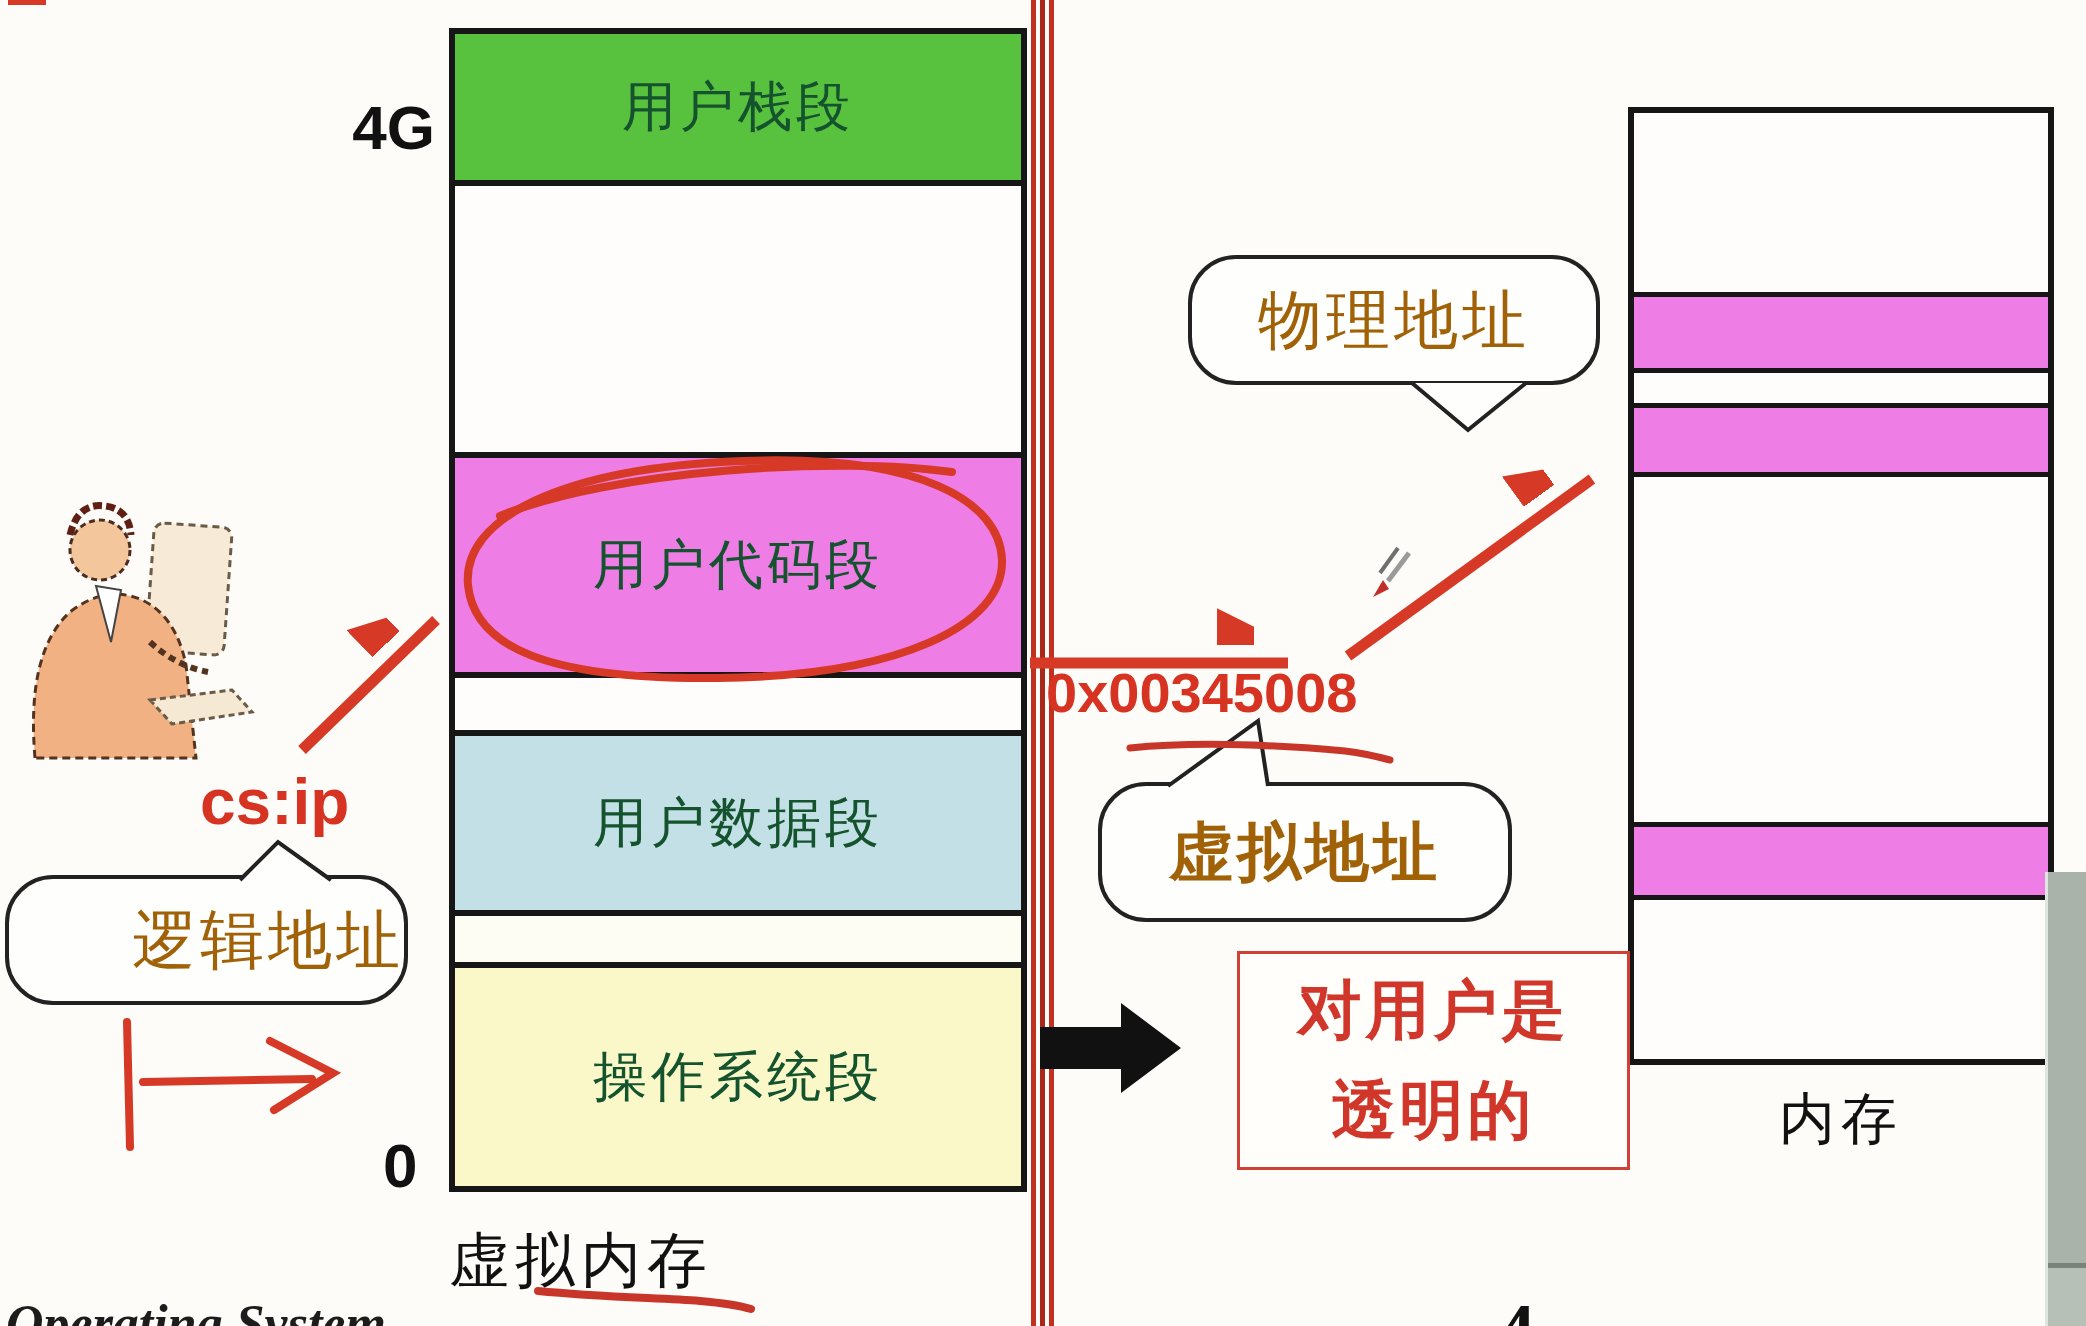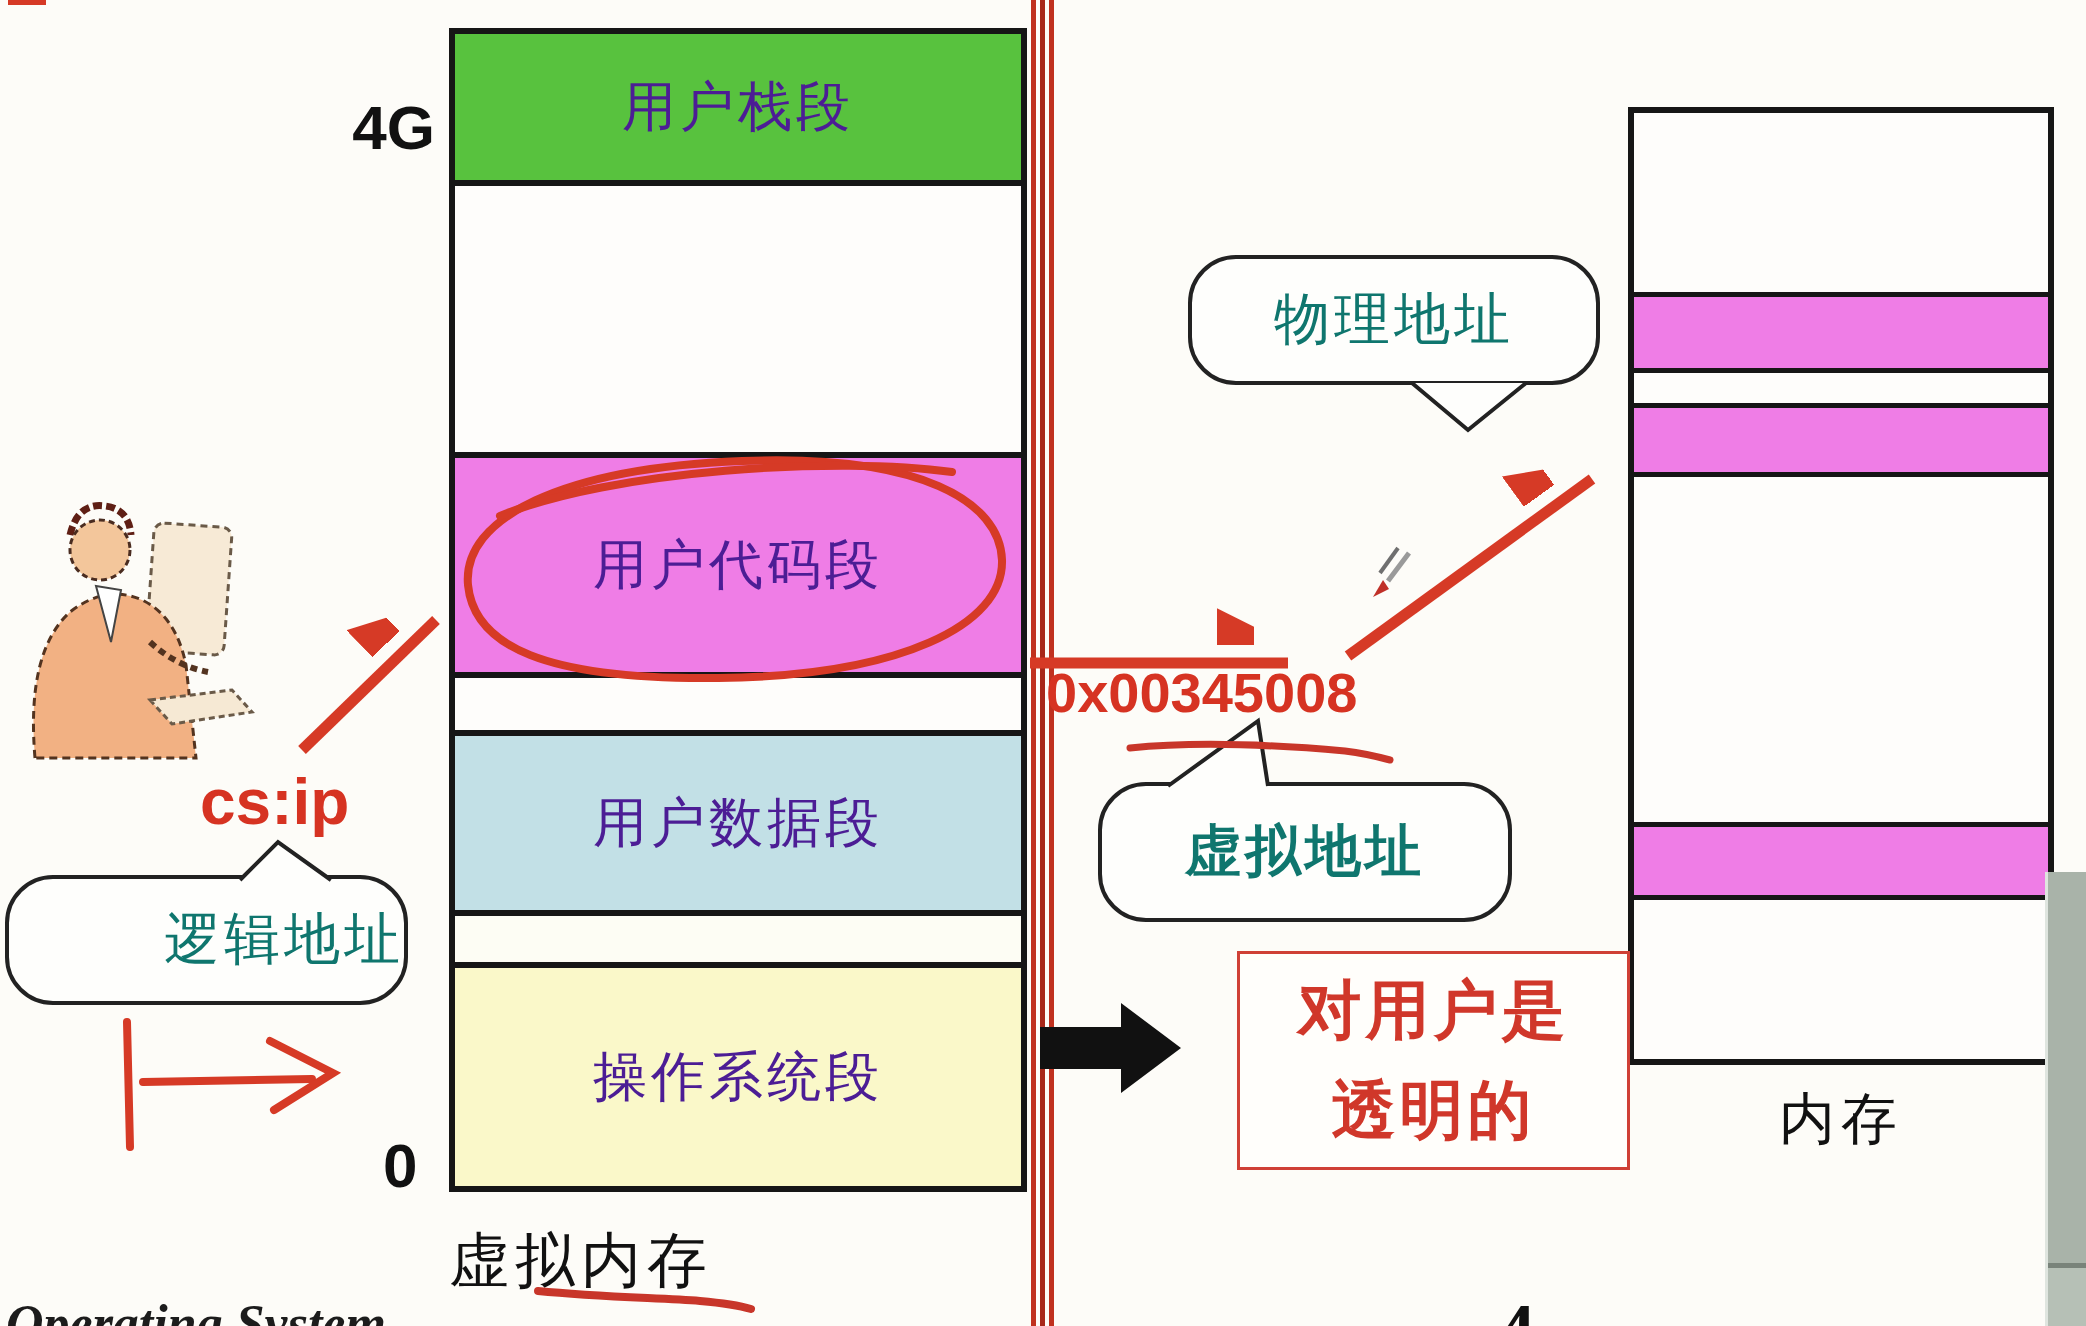--- a/index.html
+++ b/index.html
@@ -8,21 +8,21 @@
     background:#fdfcf8;
     font-family:"Liberation Serif", serif;
   }
   .abs{position:absolute;}
   
   #vm-col{left:449px;top:28px;width:578px;
     border-left:6px solid #161616;border-right:6px solid #161616;
     box-sizing:border-box;}
   .band{width:566px;display:flex;align-items:center;justify-content:center;}
   .divider{width:566px;height:6px;background:#161616;}
-  .seg-label{font-size:54px;color:#4c1d95;letter-spacing:4px;white-space:nowrap;}
+  .seg-label{font-size:54px;color:#14532d;letter-spacing:4px;white-space:nowrap;}
   .band.stack{height:146px;background:#58c23e;}
   .band.gap1{height:266px;background:#fefdfb;}
   .band.code{height:214px;background:#ef7de6;}
   .band.gap2{height:52px;background:#fefdfb;}
   .band.data{height:174px;background:#c2e0e6;}
   .band.gap3{height:46px;background:#fdfdf4;}
   .band.os{height:218px;background:#faf8c9;}
   
   #mem-col{left:1628px;top:107px;width:426px;
     border-left:6px solid #161616;border-right:6px solid #161616;
@@ -33,21 +33,21 @@
   .m-pink{background:#ef7de6;}
   
   .axis-label{font-family:"Liberation Sans", sans-serif;font-weight:bold;
     font-size:62px;color:#111;}
   .caption{font-size:60px;color:#111;letter-spacing:6px;white-space:nowrap;}
   .red-value{font-family:"Liberation Sans", sans-serif;font-weight:bold;
     font-size:56px;color:#d63322;white-space:nowrap;}
   
   .bubble{background:#fefefc;border:4px solid #222;border-radius:48px;
     display:flex;align-items:center;justify-content:center;box-sizing:border-box;}
-  .bubble span{font-size:56px;color:#0f766e;letter-spacing:4px;white-space:nowrap;}
+  .bubble span{font-size:64px;color:#a16207;letter-spacing:4px;white-space:nowrap;}
   
   #note-box{left:1237px;top:951px;width:393px;height:219px;
     border:3px solid #cf4036;background:#fffefb;box-sizing:border-box;
     display:flex;flex-direction:column;align-items:center;justify-content:center;}
   #note-box span{font-size:64px;color:#d0372a;letter-spacing:4px;line-height:1.55;
     font-weight:600;white-space:nowrap;}
   
   #red-rule{left:1031px;top:0;width:24px;height:1326px;
     background:linear-gradient(90deg,
       #c0311f 0 5px,#fdfcf8 5px 9px,

